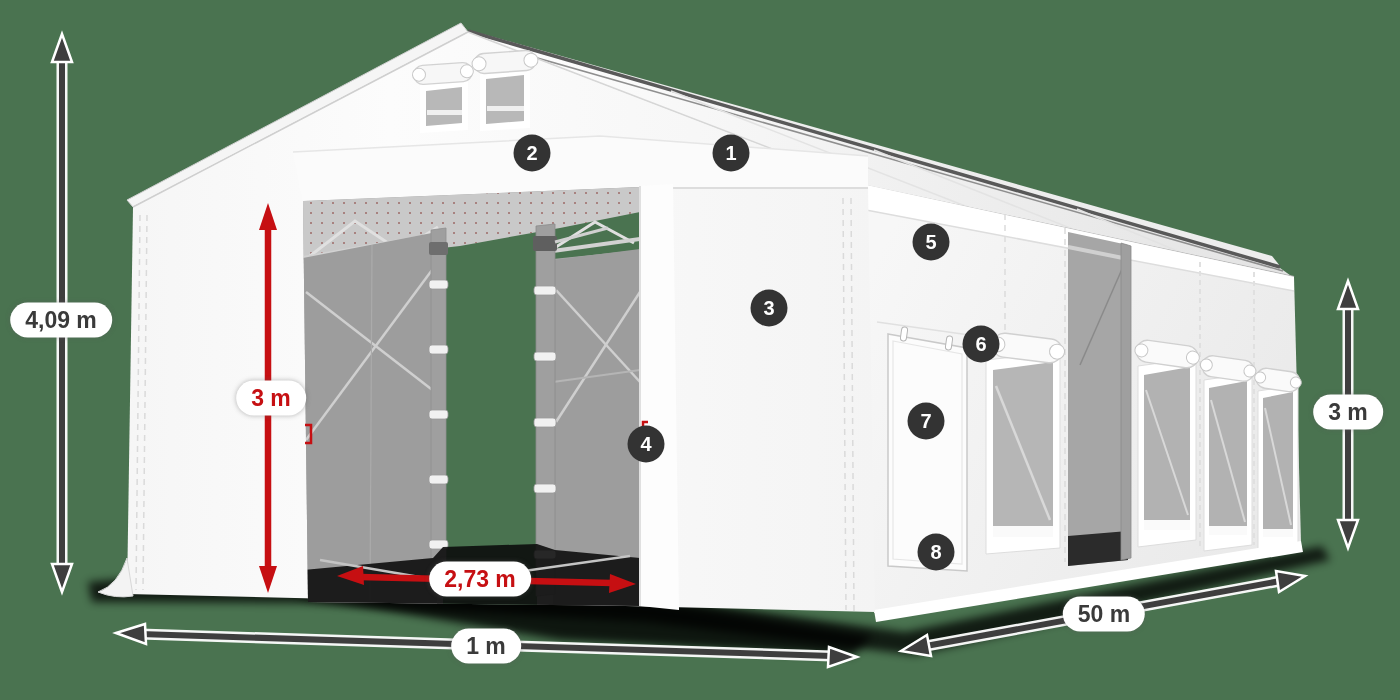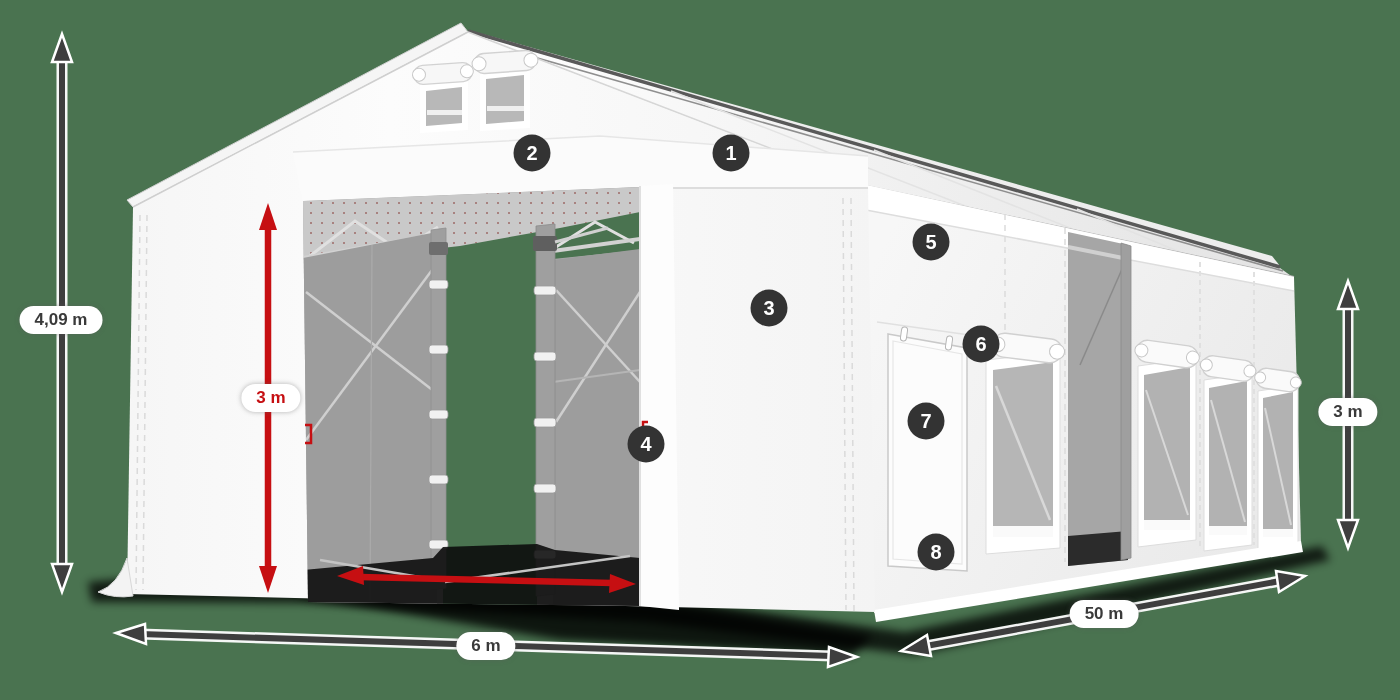--- a/index.html
+++ b/index.html
@@ -19,21 +19,21 @@
     font-size:20px;font-weight:bold;
     transform:translate(-50%,-50%);
   }
   .m1{left:731px;top:153px}.m2{left:532px;top:153px}.m3{left:769px;top:308px}
   .m4{left:646px;top:444px}.m5{left:931px;top:242px}.m6{left:981px;top:344px}
   .m7{left:926px;top:421px}.m8{left:936px;top:552px}
 
   
   .pill{
     position:absolute;background:#fff;border-radius:20px;
-    padding:4px 15px;font-size:17px;font-weight:bold;color:var(--text,#3a3a3a);
+    padding:4px 15px;font-size:23px;font-weight:bold;color:var(--text,#3a3a3a);
     transform:translate(-50%,-50%);white-space:nowrap;
     box-shadow:0 0 5px rgba(90,90,90,.45);
   }
   .pill.red{color:var(--red,#c60f12);}
   .p-height{left:61px;top:320px}
   .p-doorh{left:271px;top:398px}
   .p-doorw{left:480px;top:579px}
   .p-front{left:486px;top:646px}
   .p-length{left:1104px;top:614px}
   .p-sideh{left:1348px;top:412px}
@@ -310,17 +310,18 @@
 <div class="marker m2">2</div>
 <div class="marker m3">3</div>
 <div class="marker m4">4</div>
 <div class="marker m5">5</div>
 <div class="marker m6">6</div>
 <div class="marker m7">7</div>
 <div class="marker m8">8</div>
 
 <div class="pill p-height">4,09 m</div>
 <div class="pill red p-doorh">3 m</div>
-<div class="pill p-front">6 m</div>
+<div class="pill red p-doorw">2,73 m</div>
+<div class="pill p-front">1 m</div>
 <div class="pill p-length">50 m</div>
 <div class="pill p-sideh">3 m</div>
 
 </div>
 
 </body></html>

